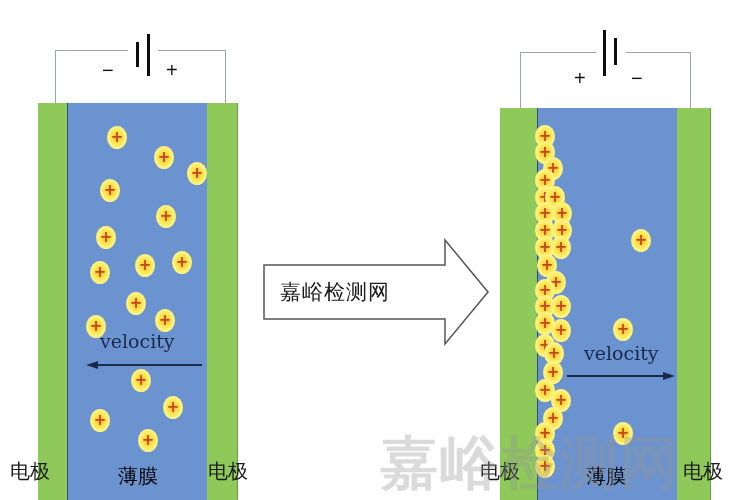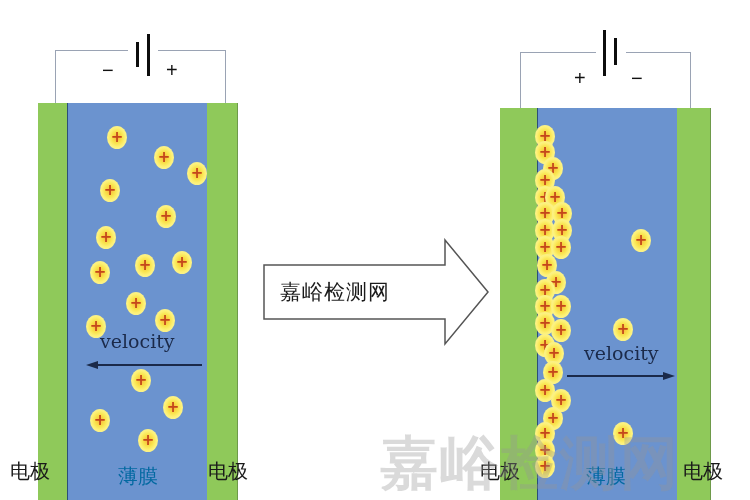--- a/index.html
+++ b/index.html
@@ -13,21 +13,21 @@
   .film { position: absolute; background: #6b93cf; box-sizing: border-box; border-left: 1.5px solid #2c4e78; border-right: 1.5px solid #2c4e78; }
   .ion { position: absolute; width: 20px; height: 23px; border-radius: 50%;
          background: radial-gradient(ellipse at center, #f6b23a 0%, #f9e24a 35%, #fdf27a 60%, #f5ee9a 80%, rgba(240,240,180,0.0) 100%);
          display: flex; align-items: center; justify-content: center; }
   .ion span { font-family: "DejaVu Sans", sans-serif; font-size: 15px; font-weight: bold; color: #c4461b; line-height: 1; margin-top: -1px; }
   .vel-label { position: absolute; font-family: "DejaVu Serif", serif; font-size: 19px; color: #1b2a4a; }
   .vel-line { position: absolute; height: 2px; background: #1b2a4a; }
   .arrowhead-left { position: absolute; width: 0; height: 0; border-top: 4px solid transparent; border-bottom: 4px solid transparent; border-right: 12px solid #1b2a4a; }
   .arrowhead-right { position: absolute; width: 0; height: 0; border-top: 4px solid transparent; border-bottom: 4px solid transparent; border-left: 12px solid #1b2a4a; }
   .cn-label { position: absolute; font-family: "DejaVu Sans", sans-serif; font-size: 20px; color: #1a1a1a; line-height: 1; }
-  .film-label { position: absolute; font-family: "DejaVu Sans", sans-serif; font-size: 20px; color: #0369a1; line-height: 1; }
+  .film-label { position: absolute; font-family: "DejaVu Sans", sans-serif; font-size: 20px; color: #000000; line-height: 1; }
   .watermark { position: absolute; font-family: "DejaVu Sans", sans-serif; font-size: 58px; color: rgba(150,150,150,0.35); letter-spacing: 2px; line-height: 1; font-weight: bold; }
   .arrow-text { position: absolute; font-family: "DejaVu Sans", sans-serif; font-size: 21px; color: #1a1a1a; letter-spacing: 1px; }
 </style>
 </head>
 <body>
 
 <div>
   <div class="wire" style="left:55px; top:50px; width:171px; height:54px;"></div>
   <div class="abs" style="left:128px; top:30px; width:30px; height:50px; background:#fff;">
     <div class="plate" style="left:8px; top:12px; width:3px; height:25px;"></div>

